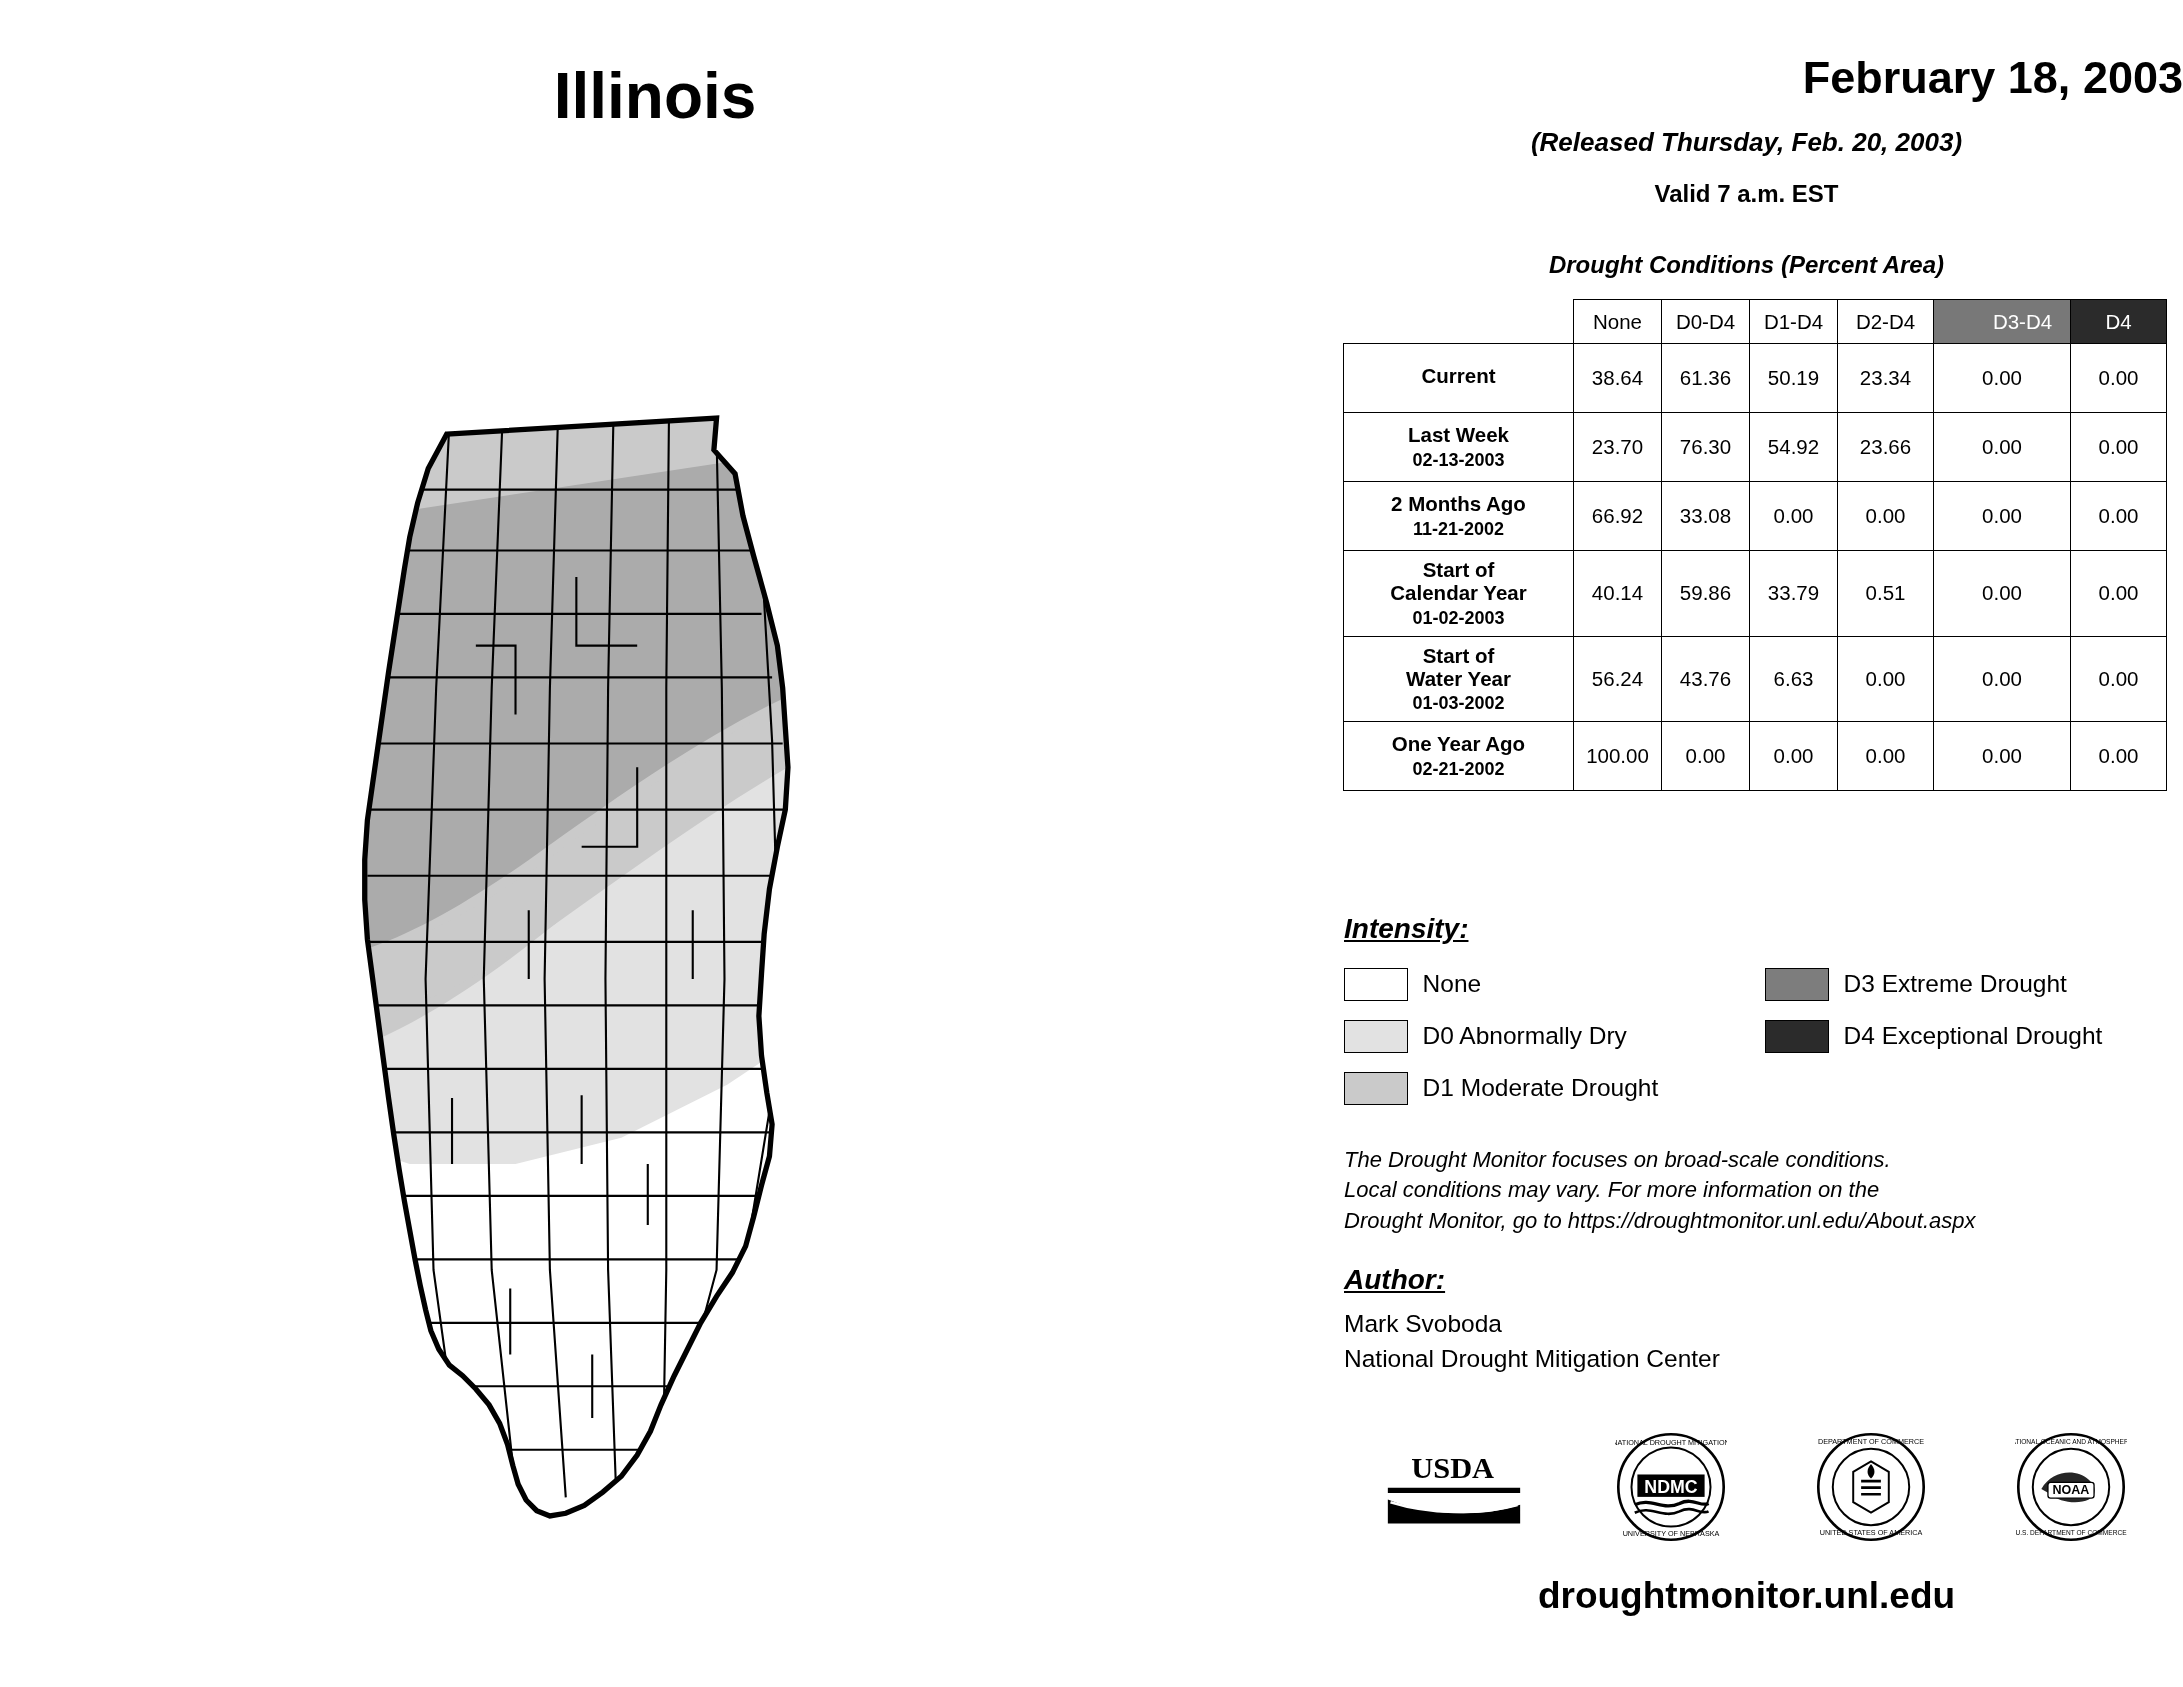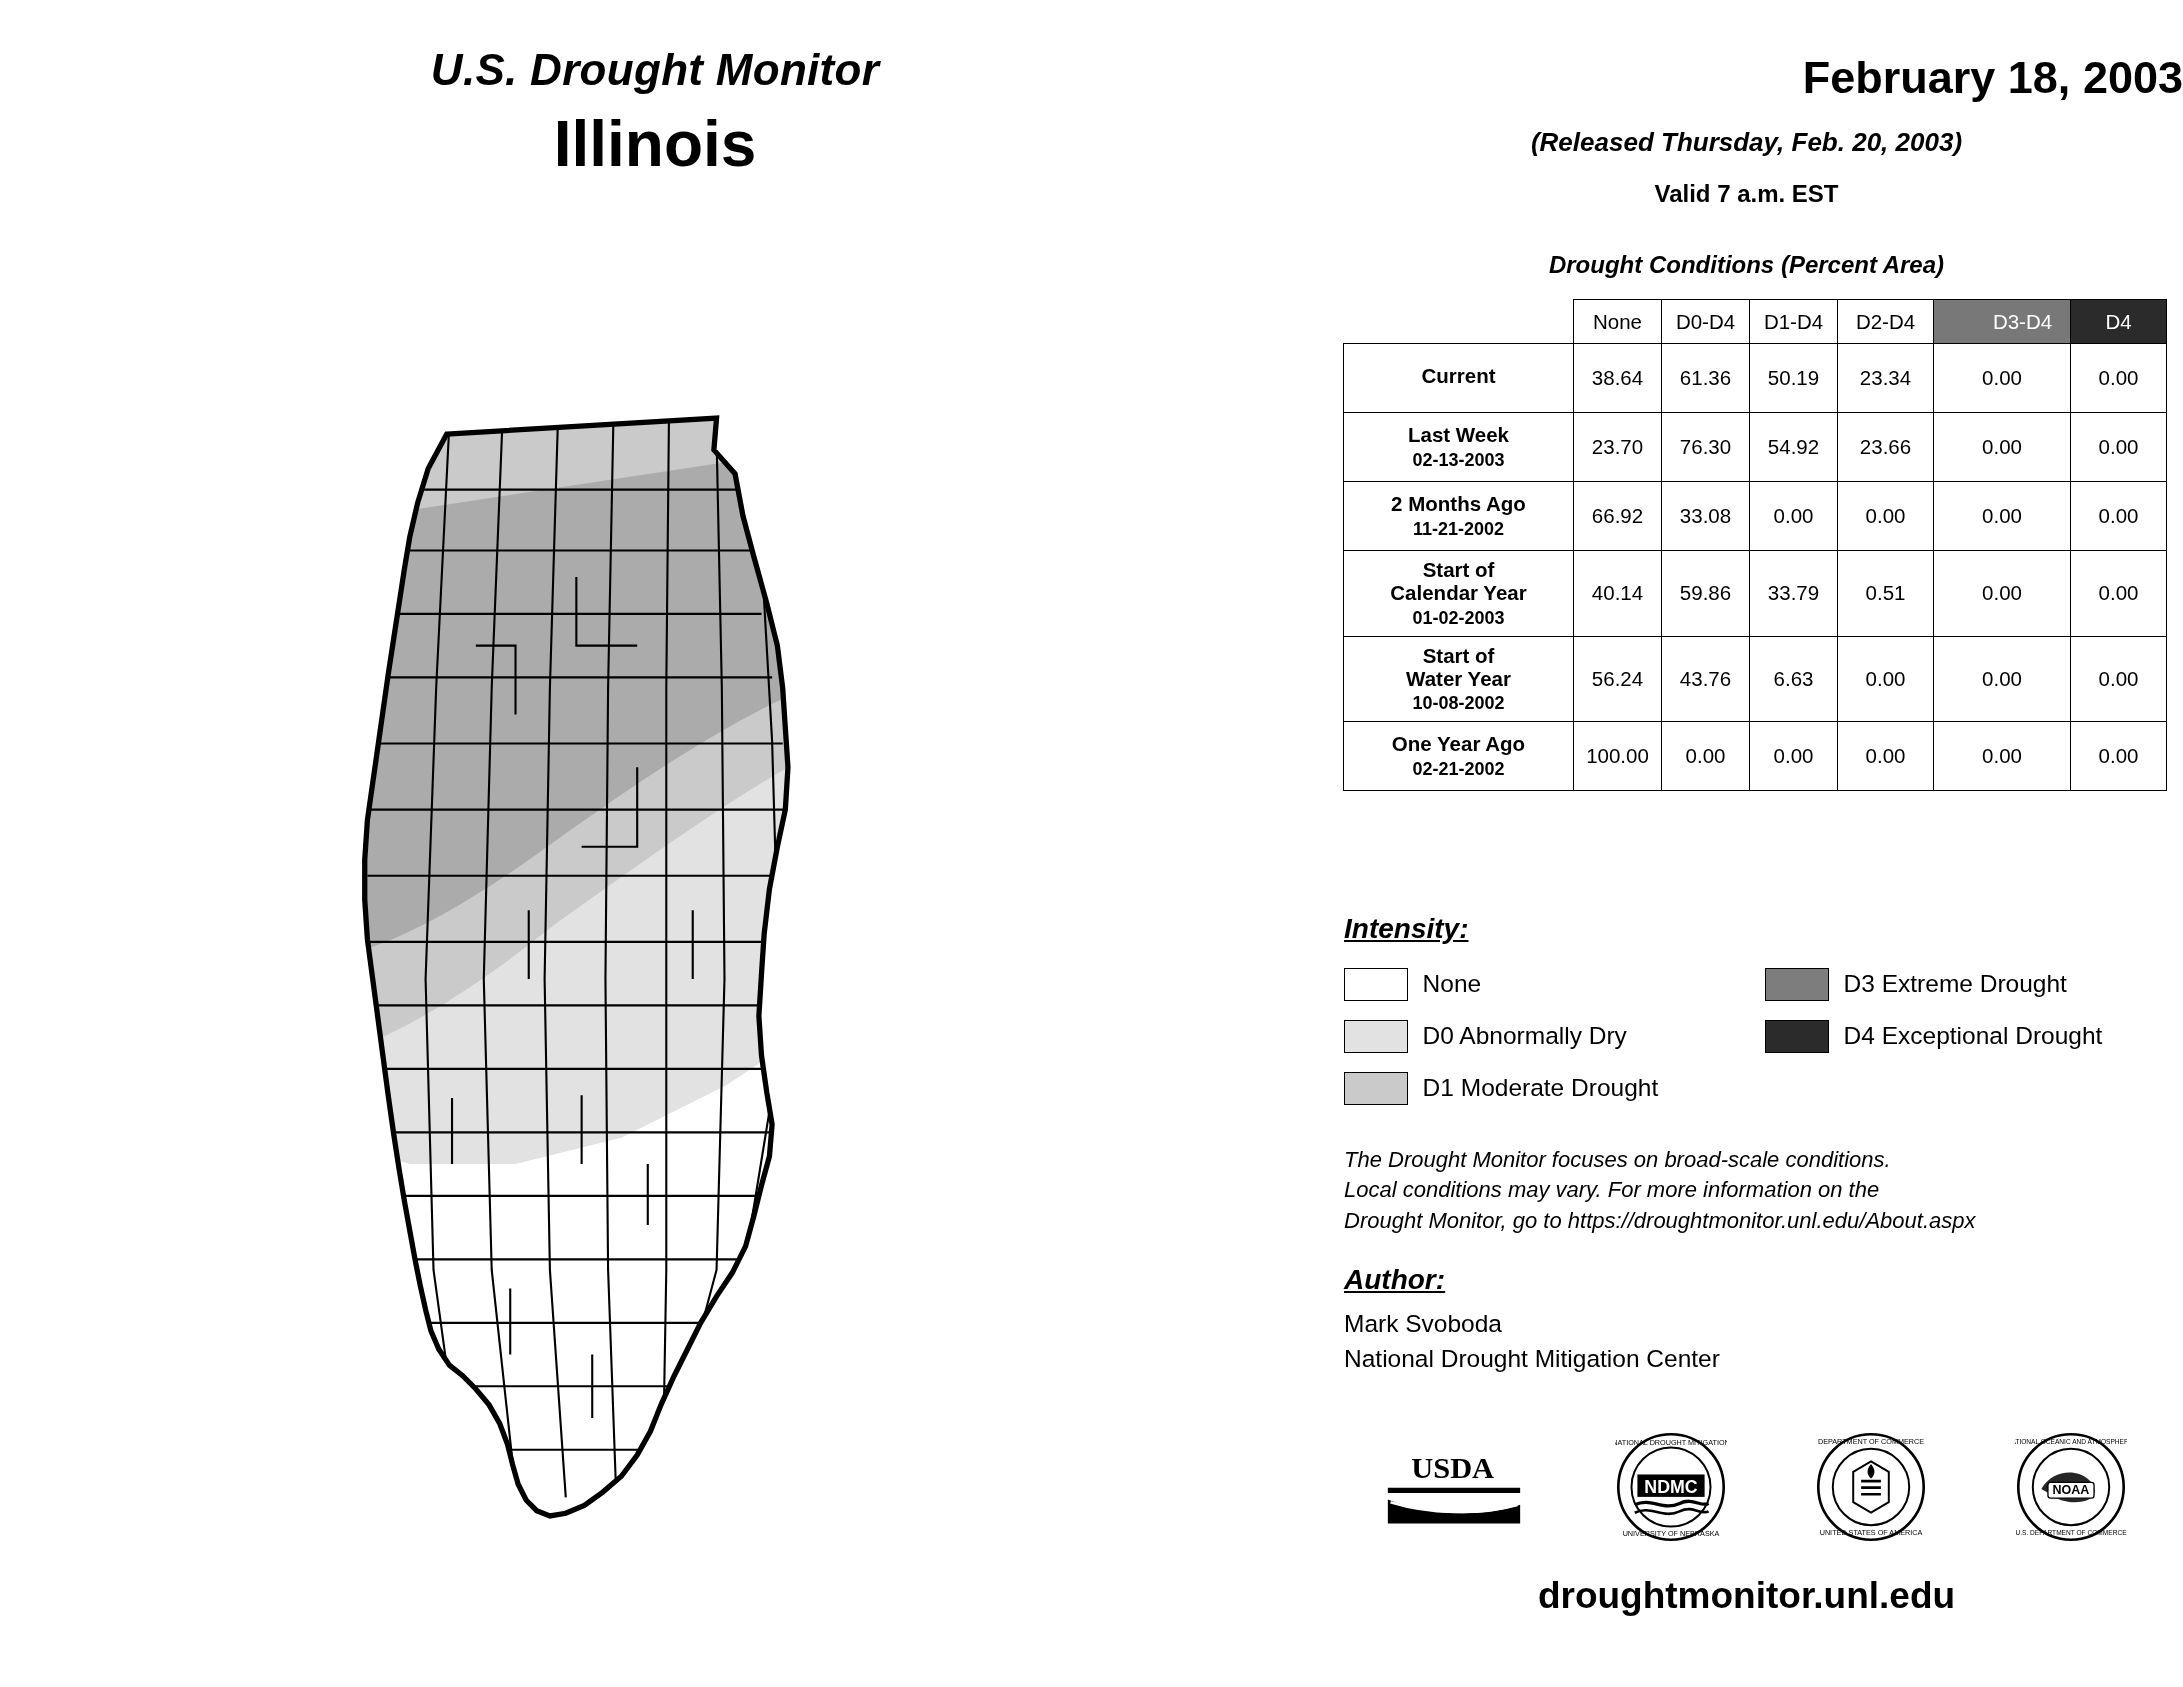--- a/index.html
+++ b/index.html
@@ -241,21 +241,20 @@
   }
 </style>
 </head>
 <body>
 
 <div class="page">
 
   <div class="left-panel">
 
     <div class="title-block">
-      <div class="dm-title">U.S. Drought Monitor</div>
       <div class="state-title">Illinois</div>
     </div>
 
     <div class="map-wrap">
       <svg viewBox="0 0 620 1000" xmlns="http://www.w3.org/2000/svg">
         <defs>
           <clipPath id="ilClip">
             <path d="M118,128 L185,118 L252,112 L318,110 L352,112 L352,96 L244,100 L170,104 L122,108 Z
                      M118,128 L118,128 Z"></path>
           </clipPath>
@@ -422,21 +421,21 @@
           <td>59.86</td>
           <td>33.79</td>
           <td>0.51</td>
           <td>0.00</td>
           <td>0.00</td>
         </tr>
         <tr>
           <th class="rowhdr">
             <span>Start of</span><br>
             <span>Water Year</span>
-            <span class="sub">10-08-2002</span>
+            <span class="sub">01-03-2002</span>
           </th>
           <td>56.24</td>
           <td>43.76</td>
           <td>6.63</td>
           <td>0.00</td>
           <td>0.00</td>
           <td>0.00</td>
         </tr>
         <tr>
           <th class="rowhdr">

